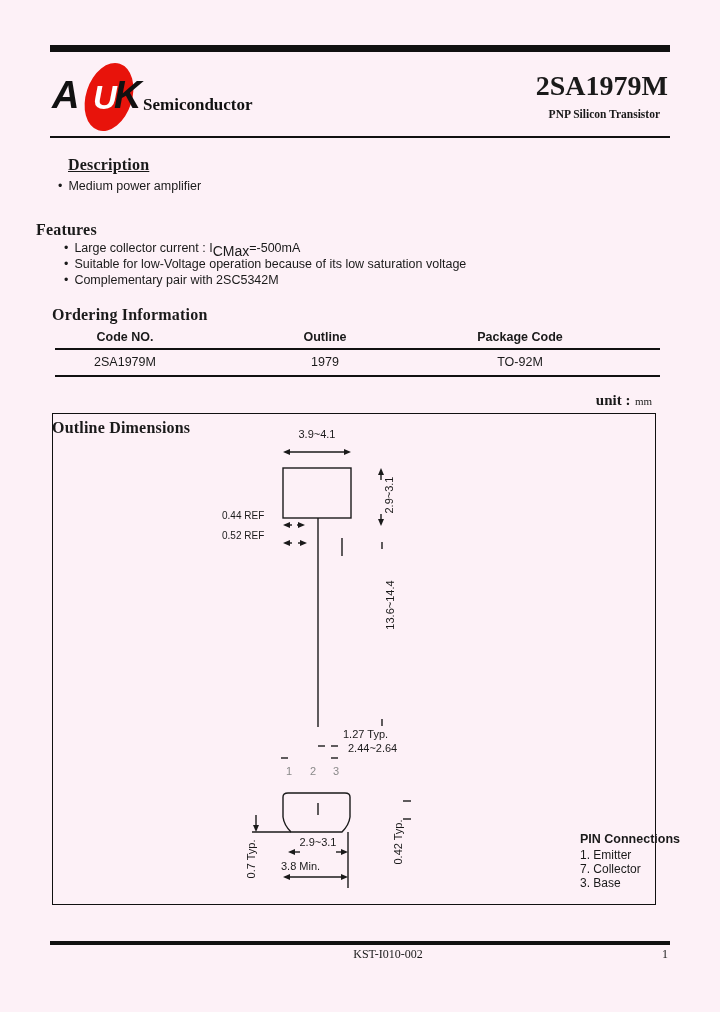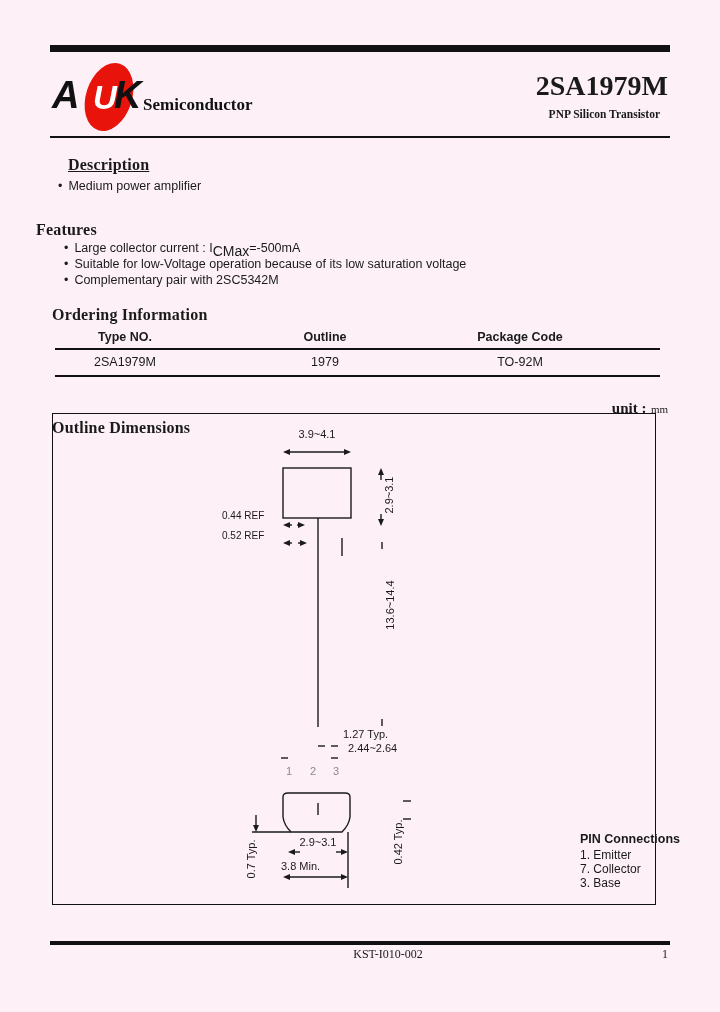--- a/index.html
+++ b/index.html
@@ -37,21 +37,21 @@
   .tbl-cell{font:12.5px "Liberation Sans",sans-serif;text-align:center;}
   .c1{left:55px;width:140px;}
   .c2{left:245px;width:160px;}
   .c3{left:440px;width:160px;}
   .rh{top:330px;}
   .rd{top:355px;}
   .tbl-rule{left:55px;width:605px;height:1.5px;background:#111;}
   .rule1{top:348px;}
   .rule2{top:375px;}
   
-  .unit-label{right:52px;top:391px;text-align:right;margin-top:8px;}
+  .unit-label{right:68px;top:391px;text-align:right;}
   .unit-prefix{font:bold 15px "Liberation Serif",serif;}
   .unit-mm{font:11px "Liberation Serif",serif;}
   .outline-box{left:52px;top:413px;width:602px;height:490px;border:1.5px solid #111;background:transparent;}
   .dim-label{font:11px "Liberation Sans",sans-serif;white-space:nowrap;}
   .dim-small{font:10px "Liberation Sans",sans-serif;white-space:nowrap;}
   .rot{transform:rotate(-90deg);text-align:center;width:80px;}
   .pin-num{font:11px "Liberation Sans",sans-serif;color:#8a8a8a;width:10px;text-align:center;}
   .pinconn-block{left:535px;top:832px;font:12px "Liberation Sans",sans-serif;line-height:14px;margin-left:45px;}
   .pinconn-title{font:bold 12.5px "Liberation Sans",sans-serif;margin-bottom:2px;}
   
@@ -79,21 +79,21 @@
 
 <div class="abs sec-heading h-desc">Description</div>
 <div class="abs bullet-item b-desc"><span>Medium power amplifier</span></div>
 
 <div class="abs sec-heading h-feat">Features</div>
 <div class="abs bullet-item b-f1"><span>Large collector current : I</span><sub>CMax</sub><span>=-500mA</span></div>
 <div class="abs bullet-item b-f2"><span>Suitable for low-Voltage operation because of its low saturation voltage</span></div>
 <div class="abs bullet-item b-f3"><span>Complementary pair with 2SC5342M</span></div>
 
 <div class="abs sec-heading h-order">Ordering Information</div>
-<div class="abs tbl-head c1 rh">Type NO.</div>
+<div class="abs tbl-head c1 rh">Code NO.</div>
 <div class="abs tbl-head c2 rh">Outline</div>
 <div class="abs tbl-head c3 rh">Package Code</div>
 <div class="abs tbl-rule rule1"></div>
 <div class="abs tbl-cell c1 rd">2SA1979M</div>
 <div class="abs tbl-cell c2 rd">1979</div>
 <div class="abs tbl-cell c3 rd">TO-92M</div>
 <div class="abs tbl-rule rule2"></div>
 
 <div class="abs sec-heading h-outline">Outline Dimensions</div>
 <div class="abs unit-label"><span class="unit-prefix">unit :</span> <span class="unit-mm">mm</span></div>

